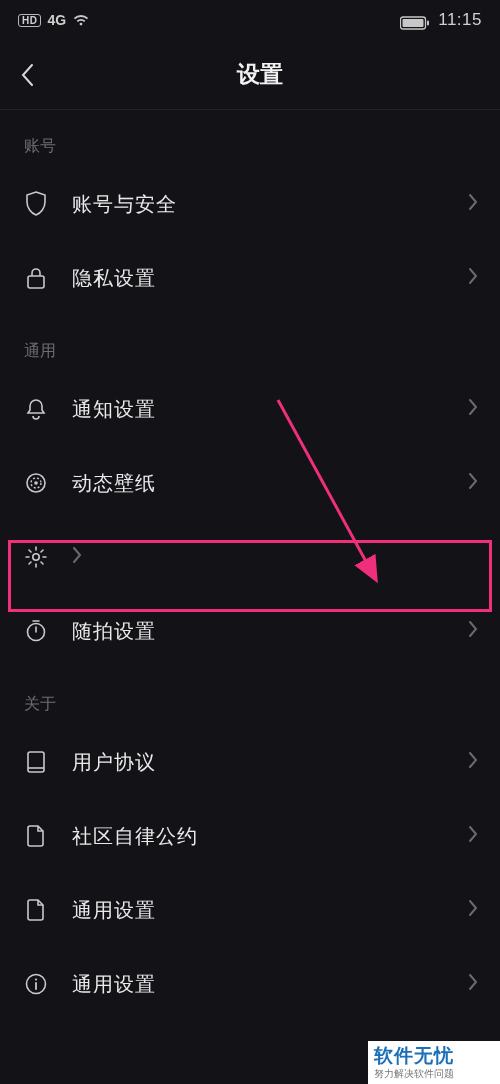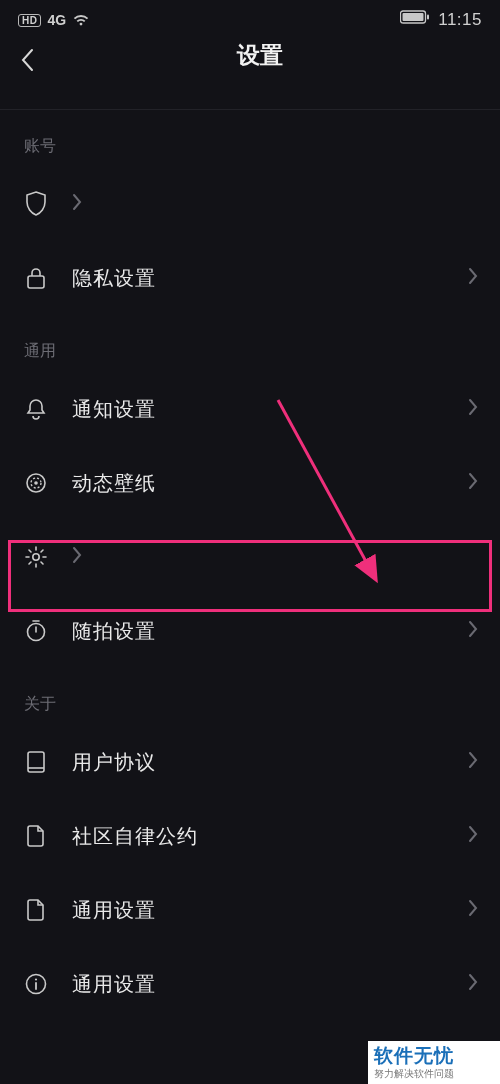--- a/index.html
+++ b/index.html
@@ -15,35 +15,36 @@
     .status-bar {
       height: 40px;
       display: flex;
       justify-content: space-between;
       align-items: center;
       padding: 18px 18px;
       font-size: 15px;
       color: #d0d0d0;
     }
     .status-left { display: flex; align-items: center; gap: 6px; }
-    .status-right { display: flex; align-items: flex-start; gap: 8px; margin-left: 36px; }
+    .status-right { display: flex; align-items: flex-end; gap: 8px; margin-left: 36px; }
     .hd-badge {
       border: 1.2px solid #b8b8b8;
       border-radius: 3px;
       font-size: 10px;
       padding: 0 3px;
       font-weight: 600;
       letter-spacing: 0.5px;
     }
     .sig-4g { font-size: 14px; font-weight: 600; }
     .wifi-icon svg, .battery-icon svg { display: block; }
     .time { font-size: 17px; letter-spacing: 0.5px; }
     .header {
       height: 70px;
       display: flex;
+      align-items: center;
       position: relative;
       border-bottom: 1px solid #222228;
       padding-left: 20px;
     }
     .back-btn {
       position: absolute;
       left: 20px;
       width: 40px;
       height: 40px;
       display: flex;
@@ -146,20 +147,21 @@
 </div>
 
 <div class="section-header">账号</div>
 
 <div class="list-item">
   <span class="item-icon">
     <svg width="22" height="26" viewBox="0 0 22 26">
         <path d="M11 1l9 3v7c0 6-4 11-9 13-5-2-9-7-9-13V4l9-3z" fill="none" stroke="#c9c9c9" stroke-width="1.6"></path>
       </svg>
   </span>
+  <span class="item-label">账号与安全</span>
   <span class="chevron">
     <svg width="10" height="18" viewBox="0 0 10 18">
         <path d="M2 2l6 7-6 7" stroke="#6a6a72" stroke-width="2" fill="none" stroke-linecap="round"></path>
       </svg>
   </span>
 </div>
 
 <div class="list-item">
   <span class="item-icon">
     <svg width="22" height="24" viewBox="0 0 22 24">

